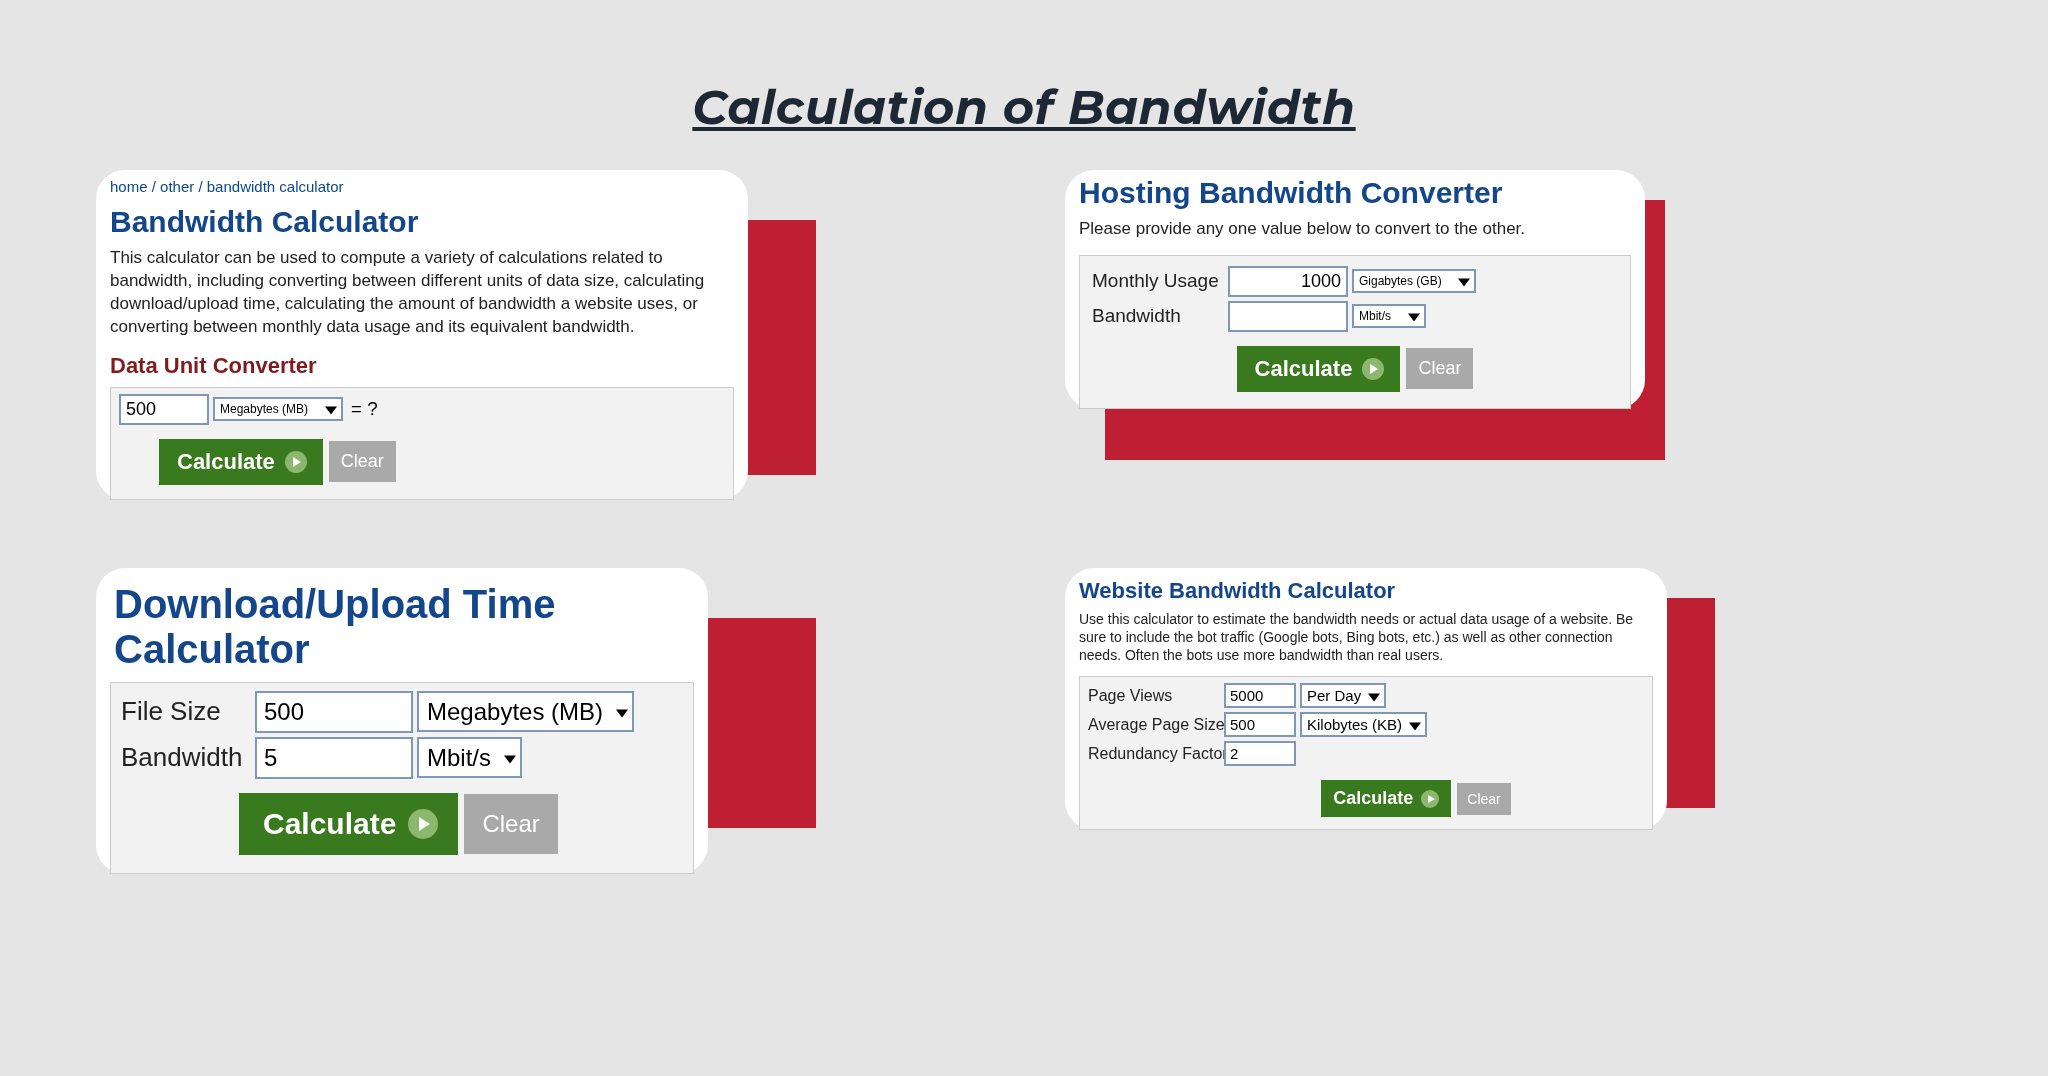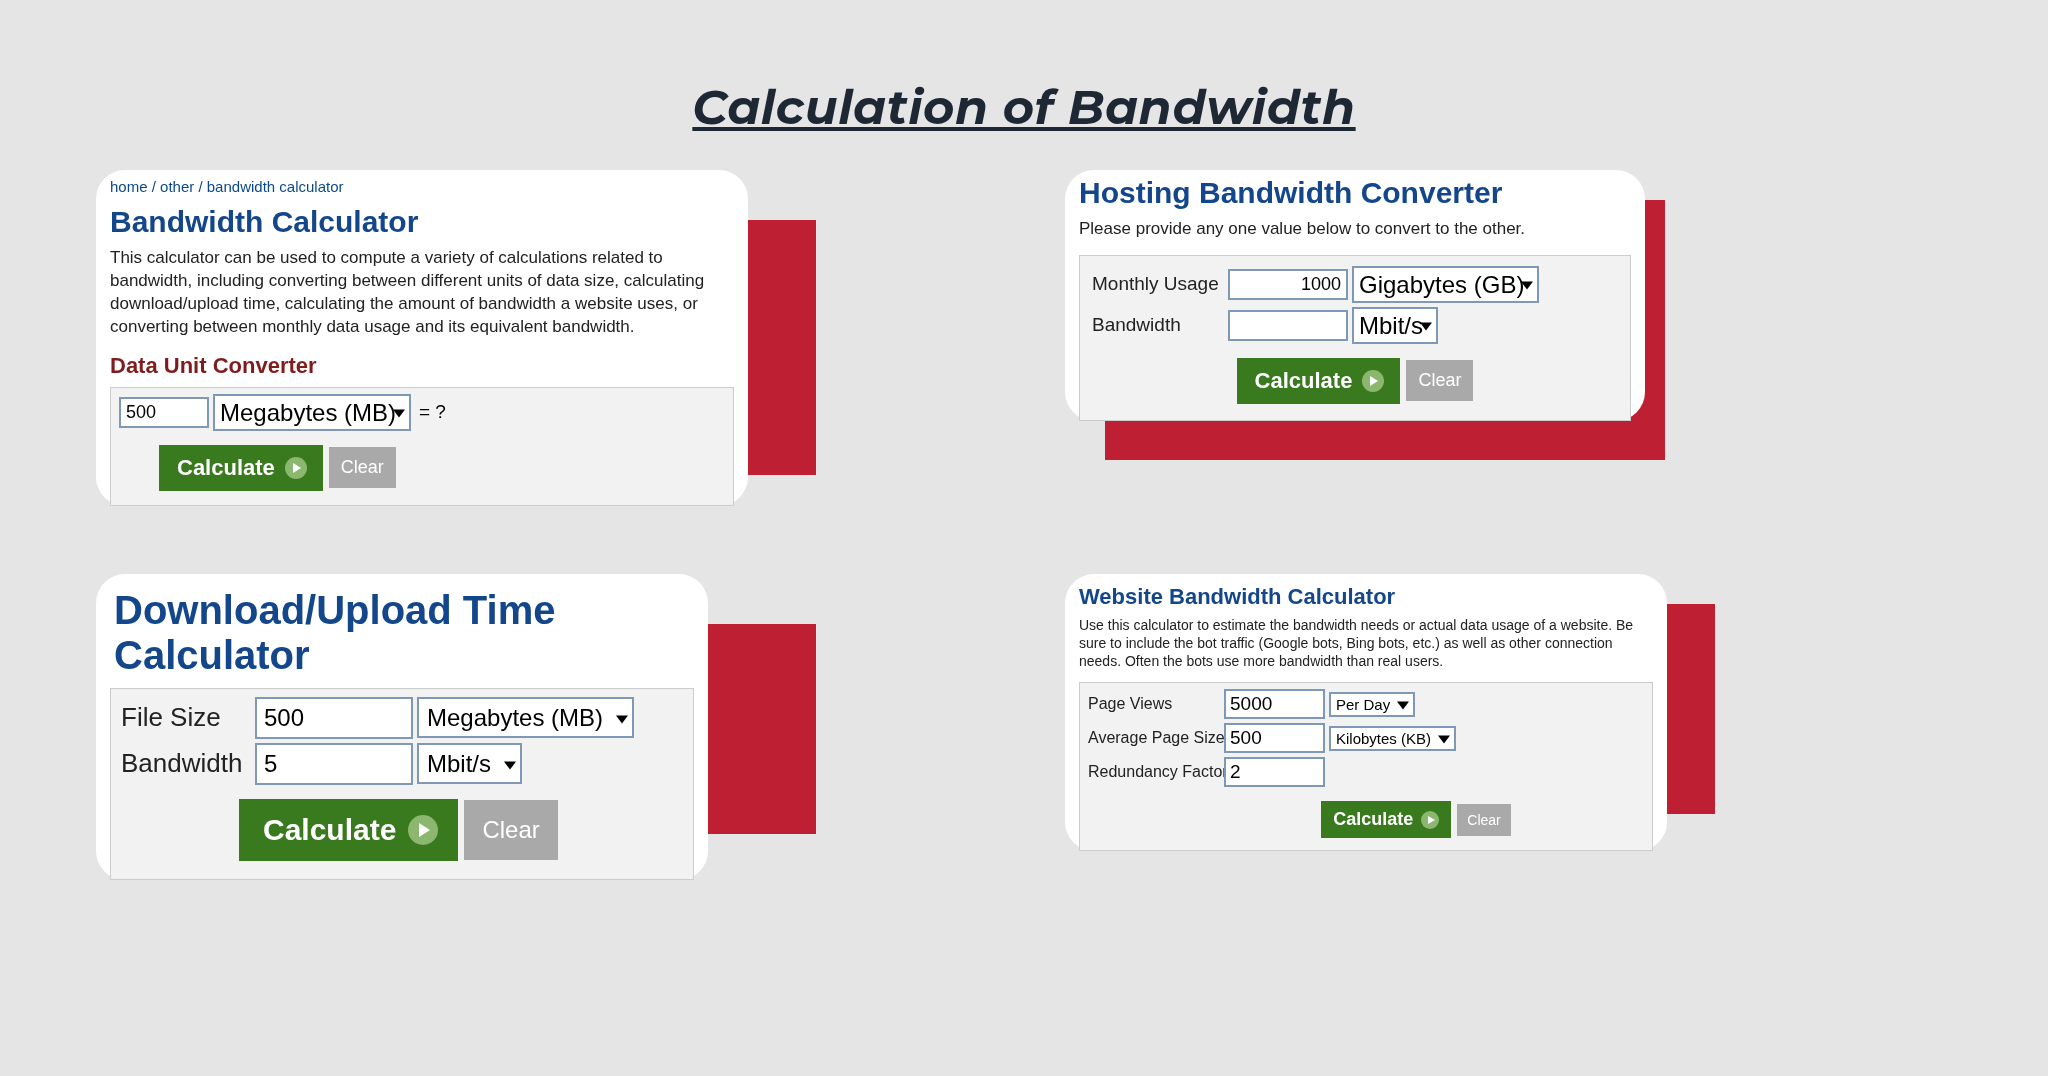--- a/index.html
+++ b/index.html
@@ -102,22 +102,22 @@
   input[type=text] {
     border: 2px solid #7e98b6;
     background: #fff;
     font-size: 18px;
     padding: 3px 5px;
     font-family: inherit;
   }
   select {
     border: 2px solid #7e98b6;
     background: #fff;
-    font-size: 24px;
-    padding: 3px 12px 3px 5px;
+    font-size: 12px;
+    padding: 3px 32px 3px 5px;
     font-family: inherit;
     appearance: none;
     position: relative;
   }
   .select-wrap {
     position: relative;
     display: inline-block;
   }
   .select-wrap::after {
     content: "";
@@ -222,21 +222,21 @@
   #card3 .label-lg { display:inline-block; width: 130px; }
   #card3 input[type=text]{ width: 158px; font-size: 24px; padding: 5px 7px;}
   #card3 select { font-size: 24px; padding: 5px 28px 5px 8px; }
   #card3 .btn-row { padding-left: 118px; }
 
   #card4 .card { width: 602px; }
   #card4 .shadow-red { left: 60px; top: 30px; width: 590px; height: 210px; }
   #card4 .h2 { font-size: 22px; padding: 10px 14px 6px 14px;}
   #card4 .form-box { padding: 6px 8px 12px 8px; }
   #card4 .label-sm { display:inline-block; width: 132px; }
-  #card4 input[type=text]{ width: 101px; font-size: 19px; padding: 2px 4px;}
+  #card4 input[type=text]{ width: 72px; font-size: 15px; padding: 2px 4px;}
   #card4 select { font-size: 15px; padding: 2px 22px 2px 5px; }
   #card4 .btn-row { justify-content: center; padding-left: 100px; }
 </style>
 </head>
 <body>
 
 <h1 class="page-title">Calculation of Bandwidth</h1>
 
 <div class="grid">
 

